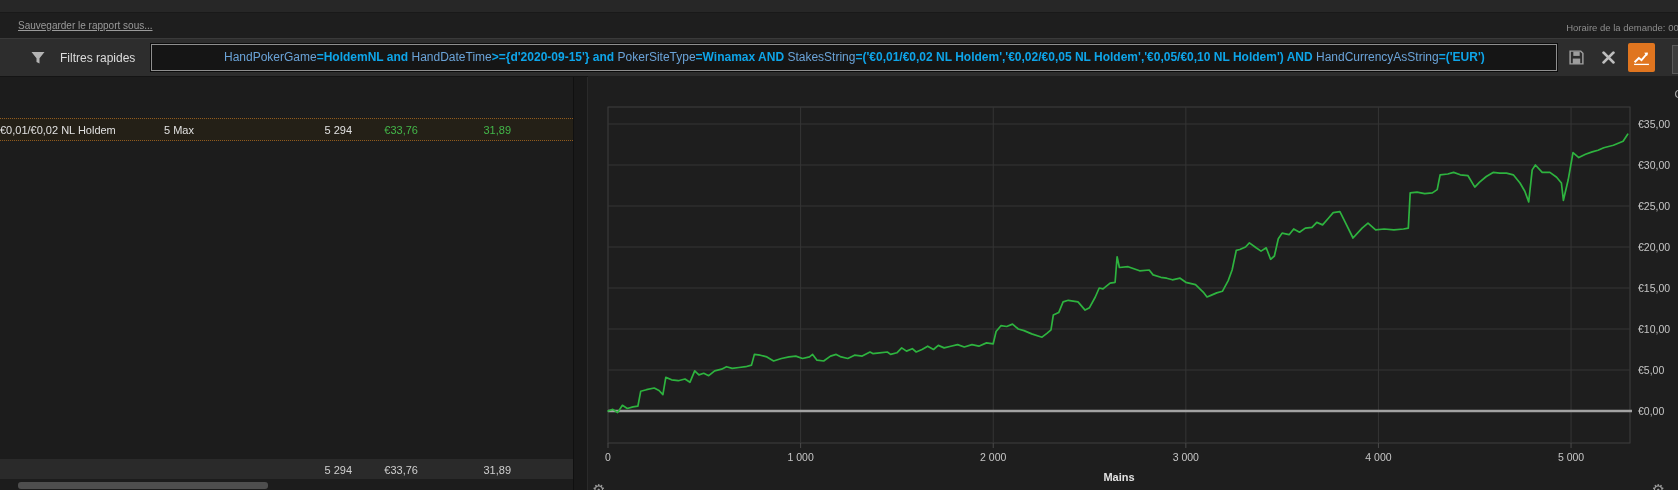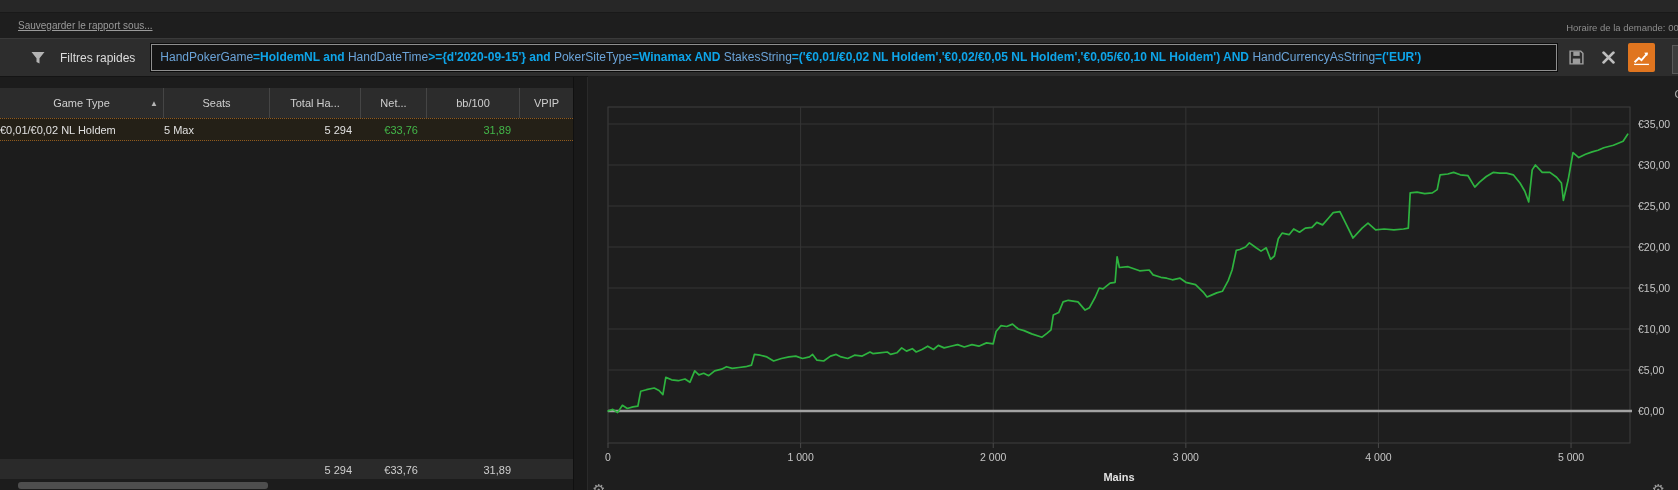--- a/index.html
+++ b/index.html
@@ -14,21 +14,21 @@
   .titlebar { position:absolute; left:0; top:13px; width:1678px; height:25px;
     display:flex; align-items:center; }
   .report-title { font-size:13px; font-weight:bold; color:#ececec; margin-left:18px;
     letter-spacing:.2px; text-transform:uppercase; }
   .save-link { font-size:10px; color:#9a9a9a; text-decoration:underline; margin-left:18px; cursor:pointer; }
   .request-time { position:absolute; right:-6px; top:9px; font-size:9.5px; color:#8d8d8d; white-space:nowrap; }
 
   
   .filterbar { position:absolute; left:0; top:38px; width:1678px; height:39px;
     background:#2d2d2d; border-top:1px solid #3a3a3a; border-bottom:1px solid #141414;
-    display:flex; align-items:center; }
+    display:flex; align-items:center;text-align:center; }
   .funnel { margin-left:30px; width:16px; height:16px; flex:0 0 auto; }
   .filter-label { font-size:12px; color:#dcdcdc; margin-left:14px; white-space:nowrap; }
   .filter-input { margin-left:16px; width:1406px; height:27px; background:#151515;
     border:1px solid #8f8f8f; box-shadow:0 0 0 1px #0b0b0b; padding:0 8px;
     font-size:12px; line-height:25px; white-space:nowrap; overflow:hidden; color:#e8e8e8; }
   .tok-field { color:#6aa3d8; font-weight:400; }
   .tok-plain { color:#0ea5e9; font-weight:600; }
   .fbtn { width:25px; height:25px; margin-left:7px; display:flex; align-items:center;
     justify-content:center; background:transparent; border:none; cursor:pointer; flex:0 0 auto; }
   .fbtn.orange { background:#e0751f; border-radius:2px; width:27px; height:29px; }
@@ -100,28 +100,20 @@
     <svg width="17" height="17" viewBox="0 0 16 16">
       <path d="M1.5 12.5 L5.5 8.5 L8 10.5 L13.5 4" stroke="#ffffff" stroke-width="1.8" fill="none"></path>
       <path d="M10.5 3.5 L14 3.2 L13.2 6.8 Z" fill="#ffffff"></path>
       <path d="M1 14.5 H15" stroke="#ffffff" stroke-width="1.2"></path>
     </svg>
   </button>
   <div class="btn-sliver"></div>
 </div>
 
 <div class="left-panel">
-  <div class="tbl-head tbl-grid" id="tbl-head">
-      <div class="th">Game Type<span class="sort-arrow">▲</span></div>
-      <div class="th">Seats</div>
-      <div class="th">Total Ha...</div>
-      <div class="th">Net...</div>
-      <div class="th">bb/100</div>
-      <div class="th">VPIP</div>
-    </div>
   <div class="tbl-row tbl-grid" id="tbl-row">
       <div class="td left">€0,01/€0,02 NL Holdem</div>
       <div class="td left">5 Max</div>
       <div class="td right">5 294</div>
       <div class="td right green">€33,76</div>
       <div class="td right green">31,89</div>
       <div class="td left"></div>
     </div>
   <div class="tbl-totals tbl-grid" id="tbl-totals">
       <div class="td left total"></div>

